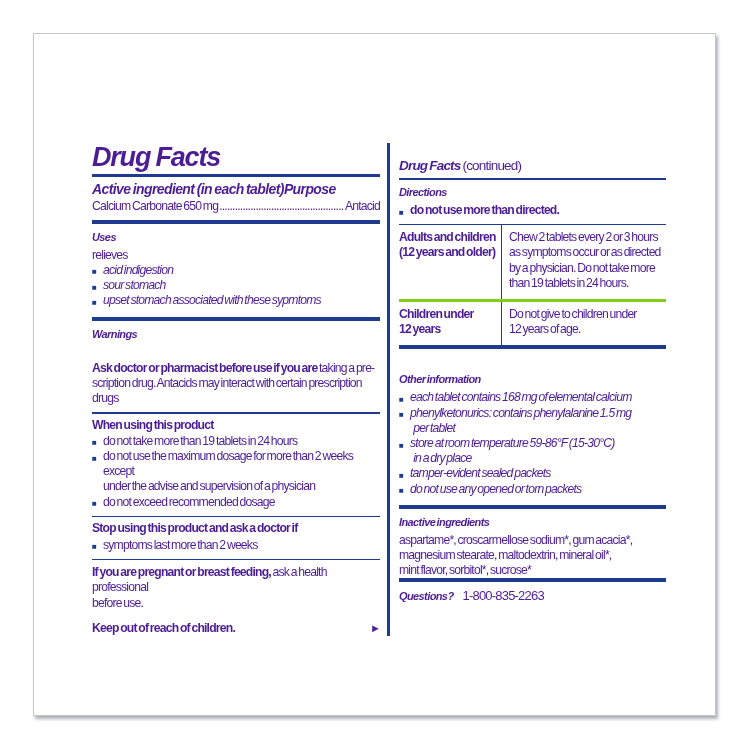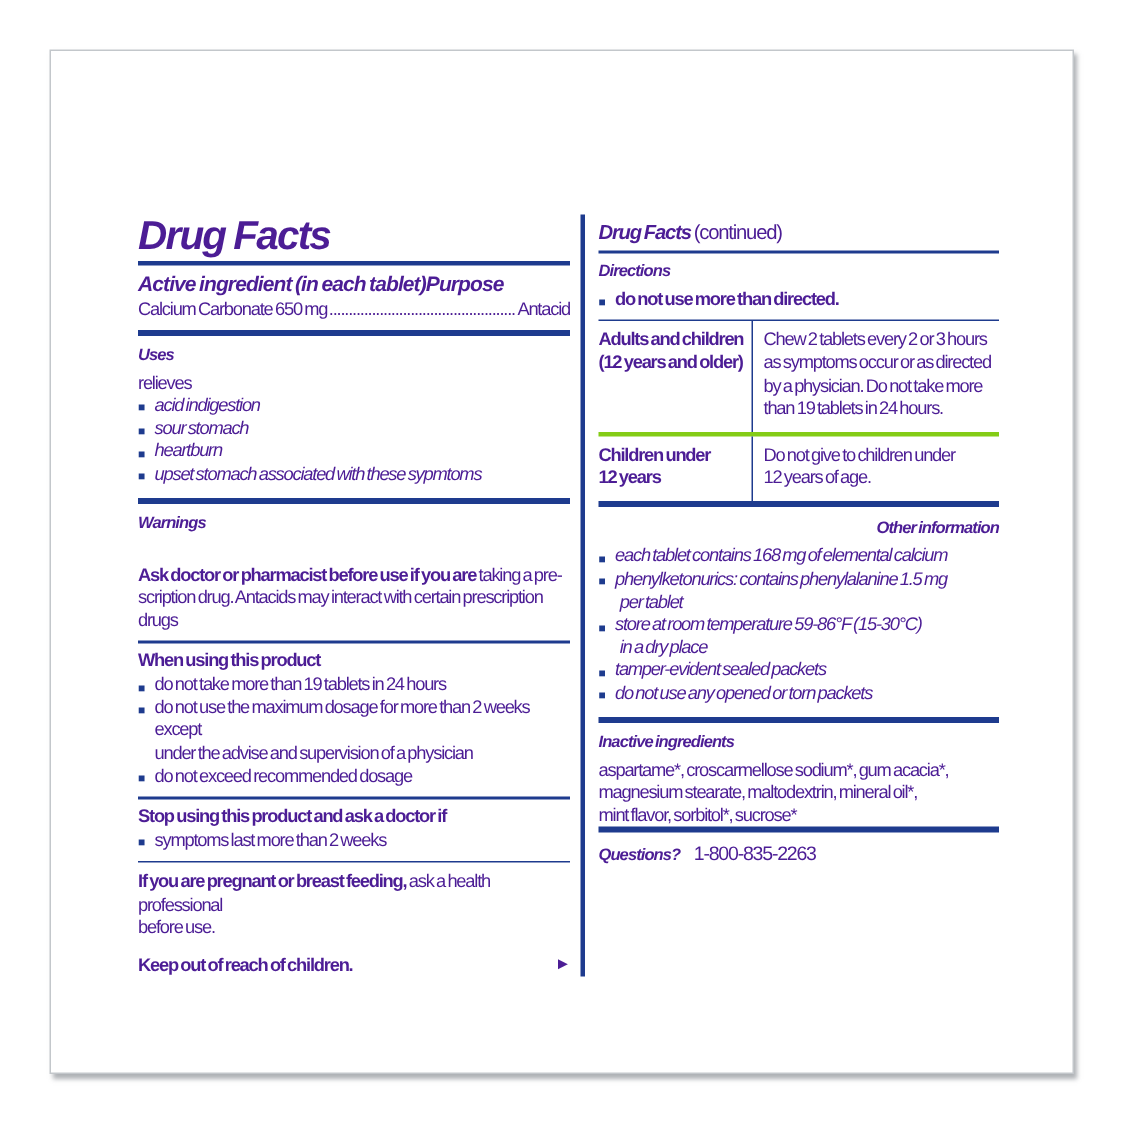--- a/index.html
+++ b/index.html
@@ -47,21 +47,21 @@
 
   ul{margin:0;padding:0;list-style:none;}
   li{position:relative;padding-left:11px;white-space:pre-line;}
   li::before{content:"■";position:absolute;left:0;top:1.5px;font-size:8px;color:#1e3b8e;}
   .mb8{margin-bottom:8px;font-style:italic;}
   .mb6{margin-bottom:6px;}
   .ask{margin:18px 0 6px;}
   .keep-row{display:flex;justify-content:space-between;align-items:center;margin-top:10px;font-weight:bold;}
   .arrow{font-size:11px;line-height:11px;}
 
-  .cont-title{margin-top:4px;font-size:13.5px;line-height:15px;}
+  .cont-title{margin-top:15px;font-size:13.5px;line-height:15px;}
   .bi{font-weight:bold;font-style:italic;}
   ul.dir li{font-weight:bold;}
 
   .dtable{margin-top:6px;border-top:1.5px solid #1e3b8e;}
   .trow{display:flex;}
   .trow-first{border-bottom:3px solid #84cc16;}
   .tlabel{width:103px;box-sizing:border-box;font-weight:bold;
     padding:5px 2px 8px 0;border-right:1.5px solid #1e3b8e;white-space:pre-line;}
   .ttext{flex:1;padding:5px 0 8px 7px;white-space:pre-line;}
 
@@ -88,21 +88,20 @@
         <span class="leader"><span>....................................................................................................</span></span>
         <span>Antacid</span>
       </div>
       <div class="rt"></div>
 
       <h2 class="h2">Uses</h2>
       <p>relieves</p>
       <ul class="mb8">
         <li>acid indigestion</li>
         <li>sour stomach</li>
-        <li>heartburn</li>
         <li>upset stomach associated with these sypmtoms</li>
       </ul>
       <div class="rt"></div>
 
       <h2 class="h2">Warnings</h2>
       <p class="pre ask"><b>Ask doctor or pharmacist before use if you are</b><span> taking a pre-
 scription drug. Antacids may interact with certain prescription
 drugs</span></p>
       <div class="rn"></div>
 
@@ -152,21 +151,21 @@
         </div>
         <div class="trow">
           <div class="tlabel">Children under
 12 years</div>
           <div class="ttext">Do not give to children under
 12 years of age.</div>
         </div>
       </div>
       <div class="rt"></div>
 
-      <h2 class="h2" style="margin-top:6px;text-align:right;">Other information</h2>
+      <h2 class="h2" style="margin-top:22px;">Other information</h2>
       <ul class="mb8">
         <li>each tablet contains 168 mg of elemental calcium</li>
         <li>phenylketonurics: contains phenylalanine 1.5 mg
 &nbsp;&nbsp;per tablet</li>
         <li>store at room temperature 59-86°F (15-30°C)
 &nbsp;&nbsp;in a dry place</li>
         <li>tamper-evident sealed packets</li>
         <li>do not use any opened or torn packets</li>
       </ul>
       <div class="rt"></div>

